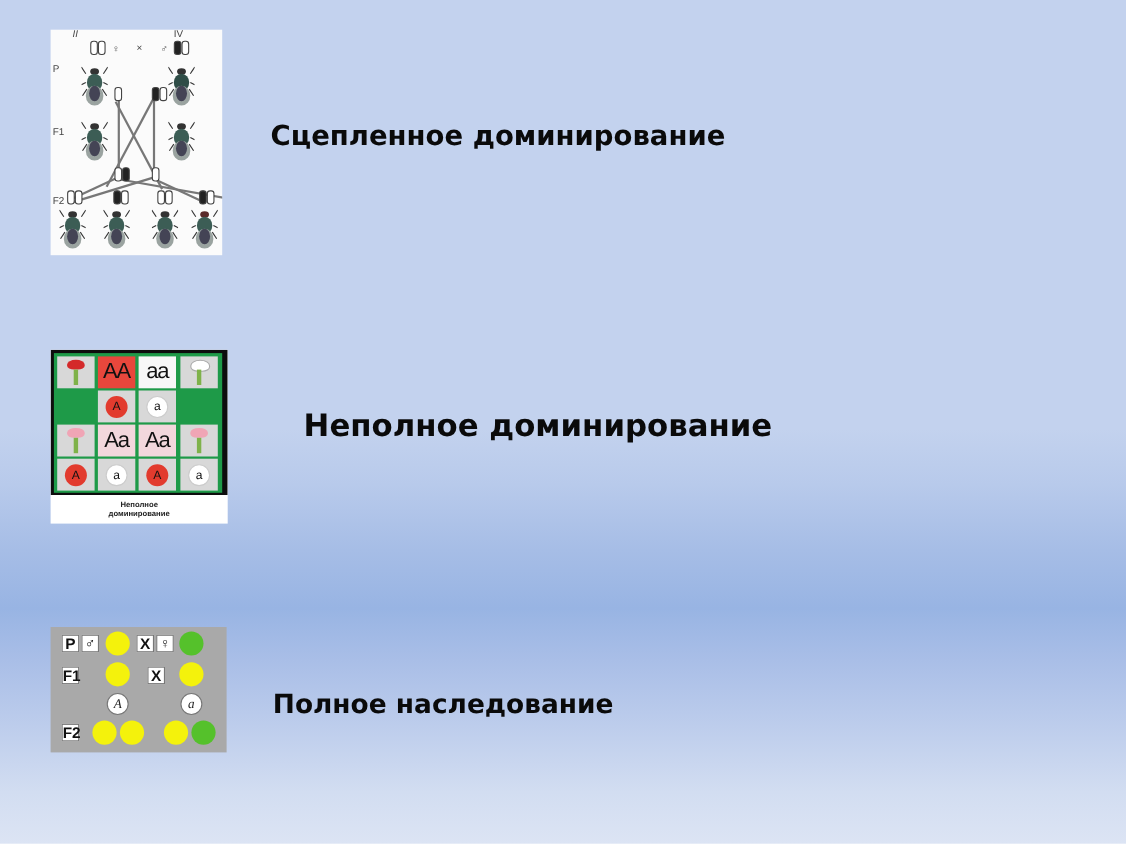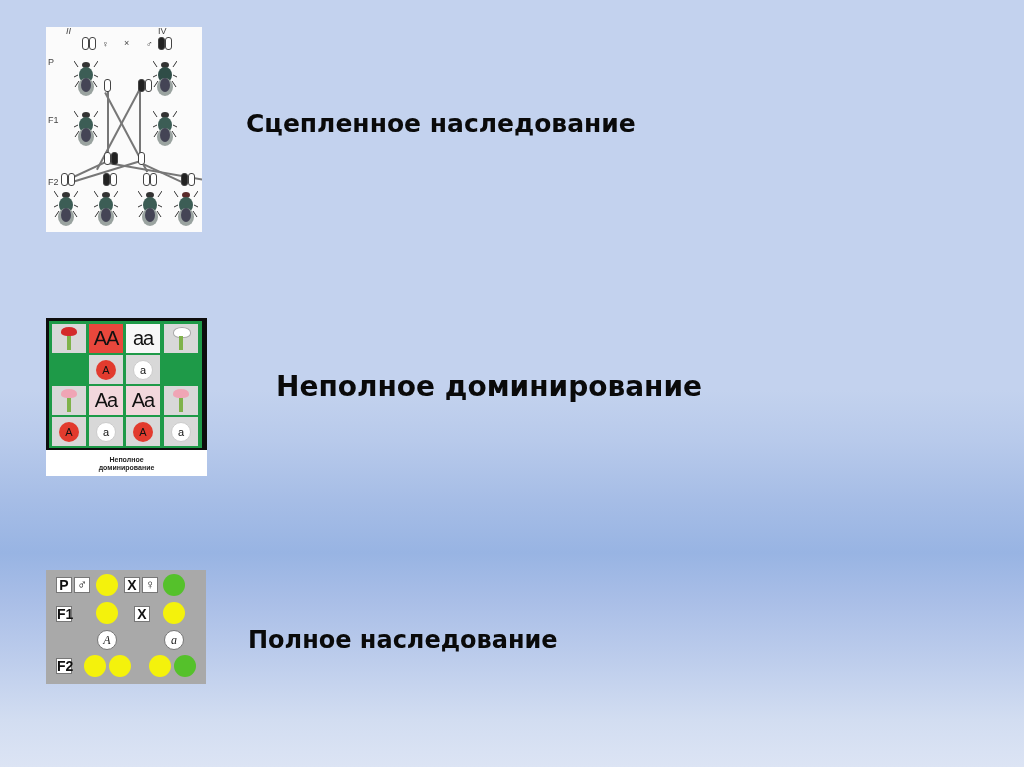--- a/index.html
+++ b/index.html
@@ -198,21 +198,21 @@
         <line x1="20" y1="18" x2="24" y2="20"></line>
         <line x1="5" y1="24" x2="1" y2="30"></line>
         <line x1="19" y1="24" x2="23" y2="30"></line>
       </g>
     <ellipse cx="12" cy="8" rx="4" ry="3" fill="#5a2a2a"></ellipse>
       <ellipse cx="12" cy="18" rx="7" ry="8" fill="#3c5d55"></ellipse>
       <ellipse cx="12" cy="30" rx="8" ry="9" fill="#9aa3a0"></ellipse>
       <ellipse cx="12" cy="28" rx="5" ry="7" fill="#445"></ellipse>
   </svg>
 </div>
-<div class="slide-item-text" style="left:246px;top:109px;font-size:25px;">Сцепленное наследование</div>
+<div class="slide-item-text" style="left:246px;top:109px;font-size:25px;">Сцепленное доминирование</div>
 
 <div class="pic pic2">
   <div class="board">
     <div class="grid">
 
       <div class="cell" style="left:3px;top:3px;">
         <div class="flower">
             <div class="head" style="background:#d42a2a"></div>
             <div class="stem"></div>
           </div>

